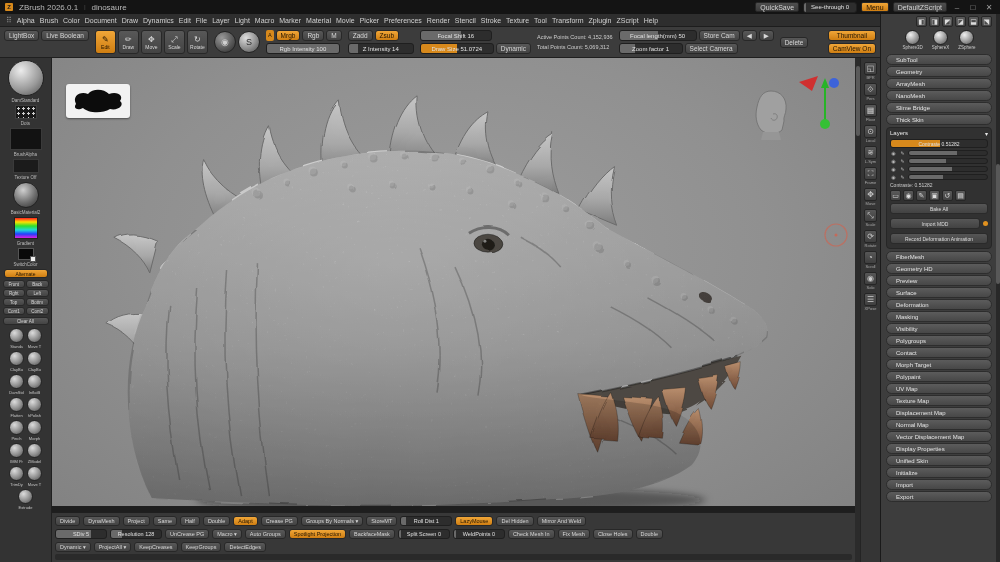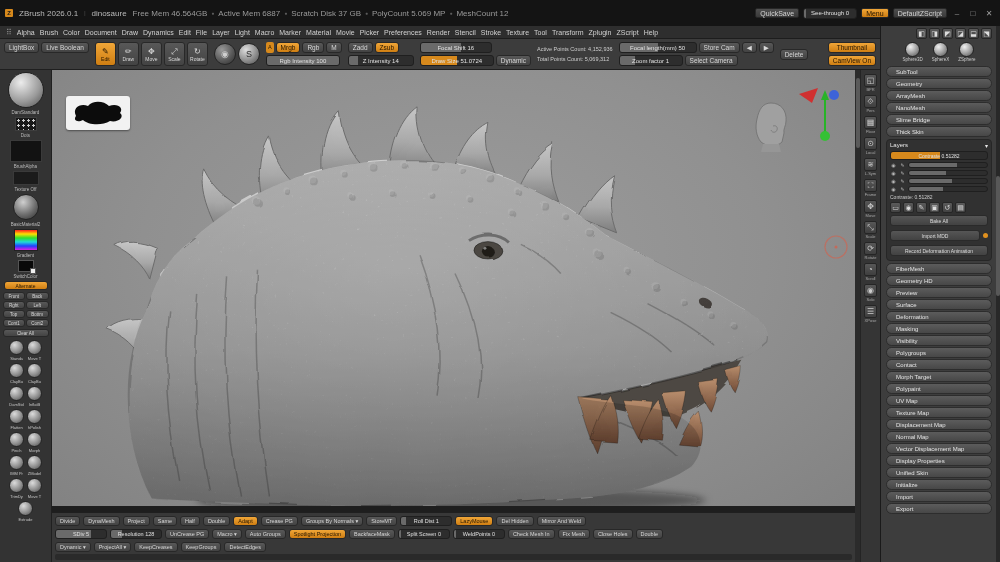--- a/index.html
+++ b/index.html
@@ -1,21 +1,21 @@
 <!DOCTYPE html>
 <html><head>
 <meta charset="utf-8">
 <style>
   * { margin:0; padding:0; box-sizing:border-box; }
   html,body { width:1000px; height:562px; overflow:hidden; background:#1c1c1c;
     font-family:"Liberation Sans", sans-serif; }
   #app { width:1000px; height:562px; display:flex; flex-direction:column; }
 
   
-  .titlebar { height:26px; background:#141414; color:#b9b9b9; font-size:8px;
+  .titlebar { height:14px; background:#141414; color:#b9b9b9; font-size:8px;
     display:flex; align-items:center; padding:0 5px; gap:6px; flex:0 0 auto; }
   .logo { width:8px; height:8px; background:#d7891c; color:#1a1a1a; font-size:6px;
     font-weight:bold; text-align:center; line-height:8px; border-radius:1px; }
   .sep { color:#5d5d5d; font-size:5px; }
   .stat { color:#9a9a9a; white-space:nowrap; }
   .tright { margin-left:auto; display:flex; align-items:center; gap:4px; }
   .tbtn { background:linear-gradient(#4e4e4e,#3a3a3a); border:1px solid #262626;
     border-radius:2px; color:#d5d5d5; font-size:7px; padding:0 4px; height:10px;
     line-height:9px; white-space:nowrap; }
   .tbtn.orange { background:linear-gradient(#f0a638,#cf7e12); color:#241500; }
@@ -158,31 +158,20 @@
 </head>
 <body>
 
 <div id="app">
 
   <div class="titlebar">
     <span class="logo">Z</span>
     <span>ZBrush 2026.0.1</span>
     <span class="sep">|</span>
     <span>dinosaure</span>
-    <span style="display:flex;align-items:center;gap:4px;">
-        <span class="stat">Free Mem 46.564GB</span>
-        <span class="sep">●</span>
-        <span class="stat">Active Mem 6887</span>
-        <span class="sep">●</span>
-        <span class="stat">Scratch Disk 37 GB</span>
-        <span class="sep">●</span>
-        <span class="stat">PolyCount 5.069 MP</span>
-        <span class="sep">●</span>
-        <span class="stat">MeshCount 12</span>
-      </span>
     <div class="tright">
       <span class="tbtn">QuickSave</span>
       <div class="slider" style="width:54px;">
         <div class="fill" style="width: 4%;"></div>
           <span>See-through 0</span>
       </div>
       <span class="tbtn orange">Menu</span>
       <span class="tbtn">DefaultZScript</span>
       <span class="winbtn">–</span>
       <span class="winbtn">□</span>

